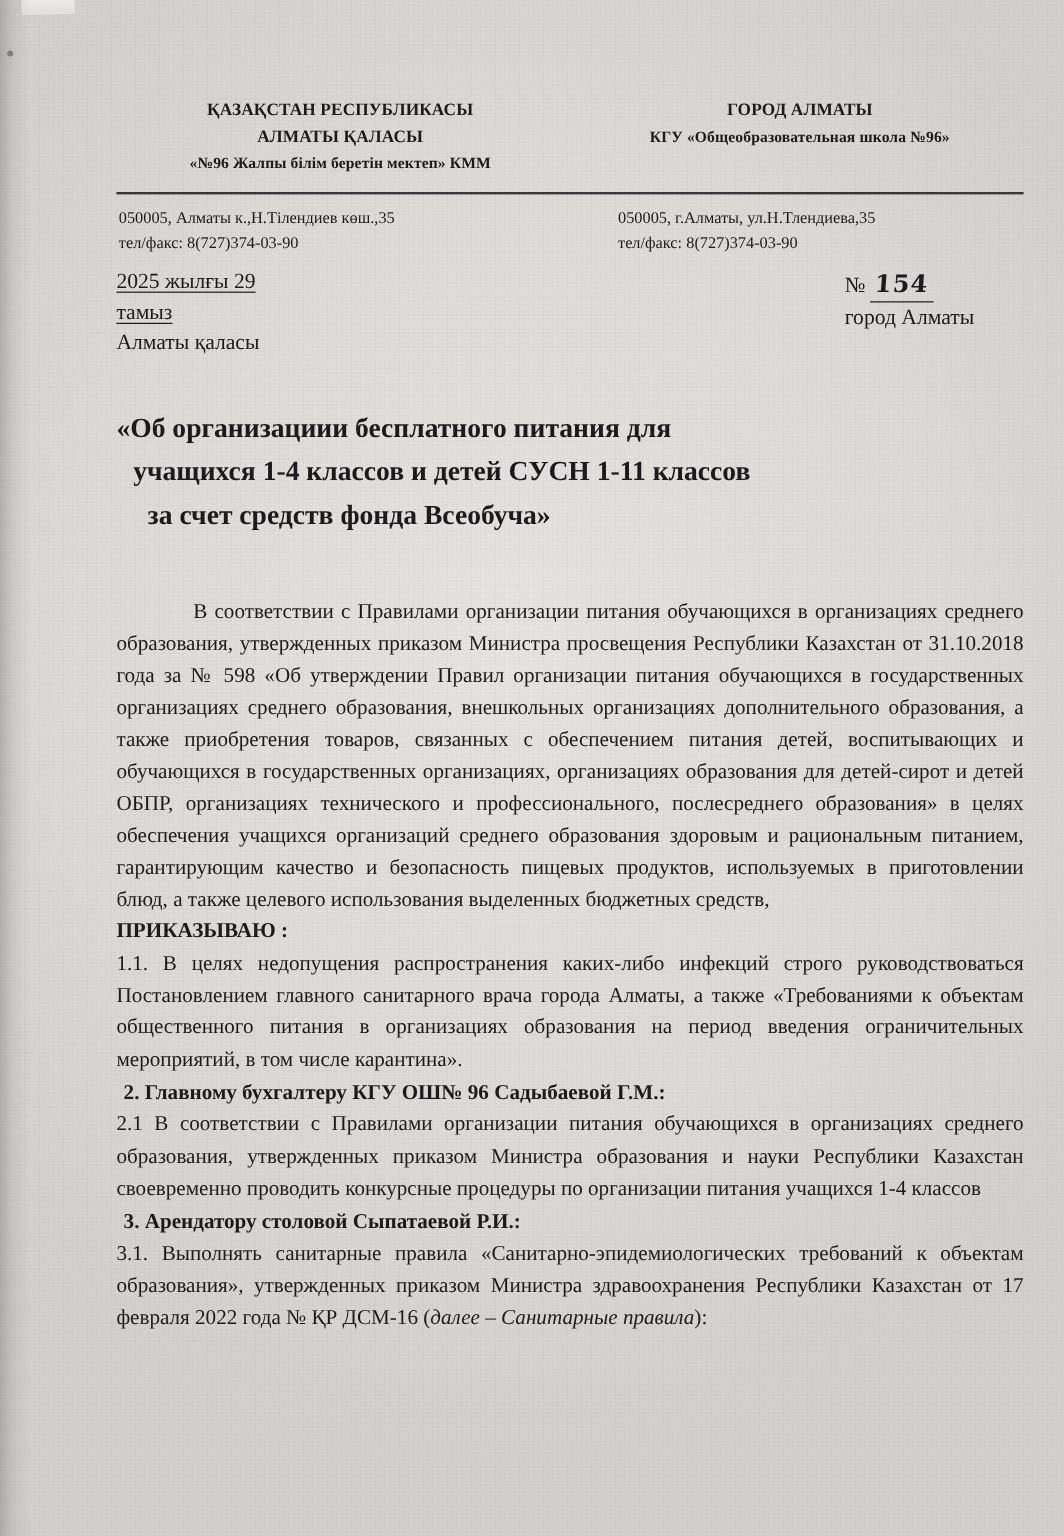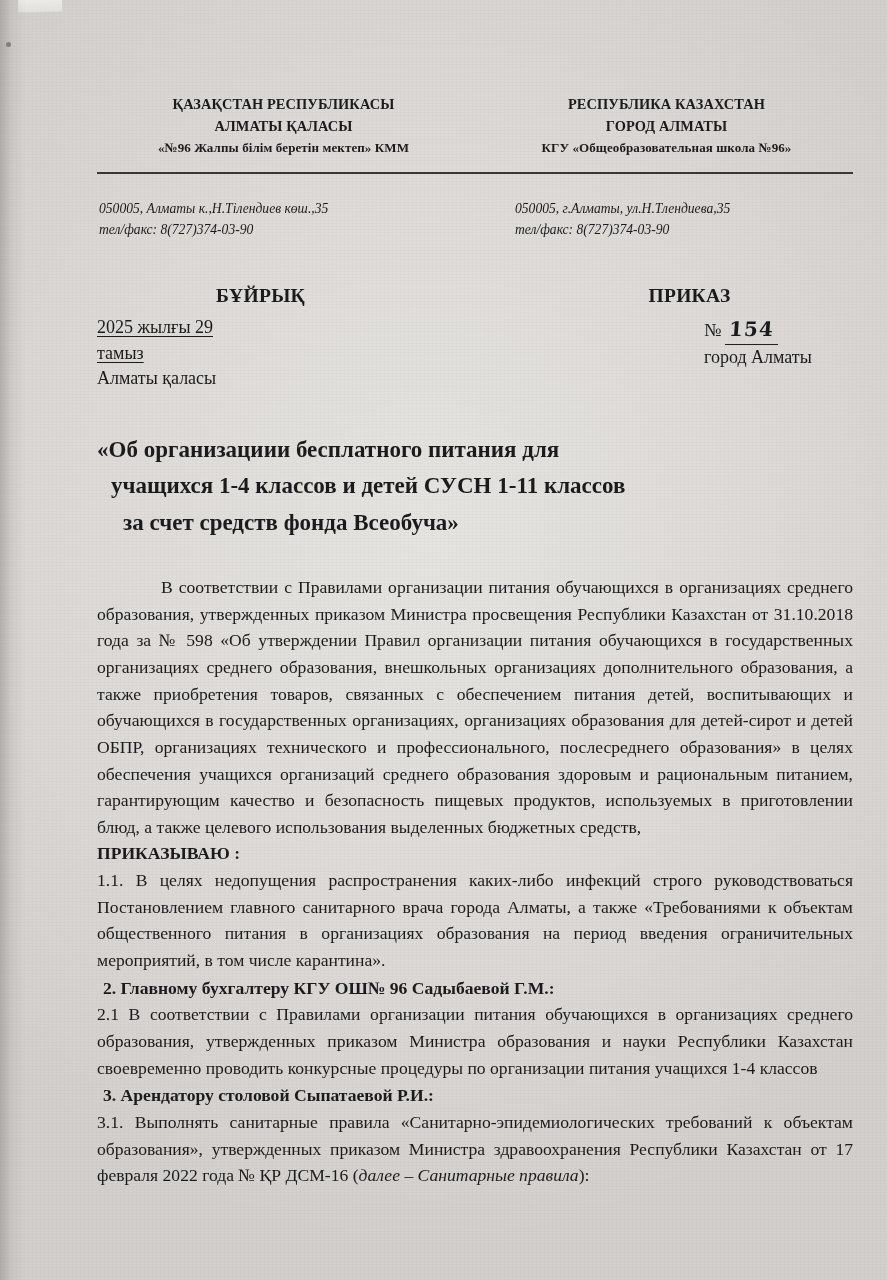--- a/index.html
+++ b/index.html
@@ -55,21 +55,21 @@
     left: 18px; top: -4px;
     width: 44px; height: 16px;
     background: linear-gradient(180deg, #f2f1ef 0%, #e4e2df 100%);
     transform: rotate(-1.6deg);
     opacity: .9;
   }
 
   .content {
     position: absolute;
     left: 97px;
-    top: 12px;
+    top: 0;
     width: 756px;
   }
 
   
   .letterhead {
     display: flex;
     padding-top: 82px;
   }
   .lh-col {
     flex: 1 1 50%;
@@ -85,22 +85,21 @@
 
   .rule {
     height: 0;
     border-top: 2.4px solid #2a2a2c;
     margin-top: 14px;
     opacity: .92;
   }
 
   .addresses {
     display: flex;
-    padding-top: 24px;
-    font-style: italic;
+    padding-top: 9px;
   }
   .addr-col {
     flex: 1 1 50%;
     font-size: 13.6px;
     line-height: 1.60;
   }
   .addr-col.kz { padding-left: 2px; }
   .addr-col.ru { padding-left: 78px; }
 
   
@@ -147,21 +146,21 @@
     margin-top: 40px;
     font-weight: bold;
     font-size: 23px;
     line-height: 1.60;
   }
   .subject .s2 { padding-left: 14px; display: block; }
   .subject .s3 { padding-left: 26px; display: block; }
 
   
   .body {
-    margin-top: 32px;
+    margin-top: 47px;
     font-size: 17.6px;
     line-height: 1.515;
     text-align: justify;
     text-justify: inter-word;
   }
   .body p { margin: 0; }
   .body p.indent { text-indent: 64px; }
   .cmd {
     font-weight: bold;
     display: block;
@@ -187,47 +186,38 @@
 
   <div class="content">
 
     <div class="letterhead">
       <div class="lh-col kz">
         <div class="lh-line">ҚАЗАҚСТАН РЕСПУБЛИКАСЫ</div>
         <div class="lh-line">АЛМАТЫ ҚАЛАСЫ</div>
         <div class="lh-line wide">«№96 Жалпы білім беретін мектеп» КММ</div>
       </div>
       <div class="lh-col ru">
-        <div class="lh-line">РЕСПУБЛИКА КАЗАХСТАН</div>
         <div class="lh-line">ГОРОД АЛМАТЫ</div>
         <div class="lh-line wide">КГУ «Общеобразовательная школа №96»</div>
       </div>
     </div>
 
     <div class="rule"></div>
 
     <div class="addresses">
       <div class="addr-col kz">
         <div>050005, Алматы к.,Н.Тілендиев көш.,35</div>
         <div>тел/факс: 8(727)374-03-90</div>
       </div>
       <div class="addr-col ru">
         <div>050005, г.Алматы,  ул.Н.Тлендиева,35</div>
         <div>тел/факс: 8(727)374-03-90</div>
       </div>
     </div>
 
-    <div class="order-heads">
-      <div class="oh-col kz">
-        <span class="oh-title">БҰЙРЫҚ</span>
-      </div>
-      <div class="oh-col ru">
-        <span class="oh-title">ПРИКАЗ</span>
-      </div>
-    </div>
 
     <div class="order-meta">
       <div class="om-col kz">
         <span class="om-date">2025 жылғы 29 тамыз</span>
         <span class="om-city">Алматы қаласы</span>
       </div>
       <div class="om-col ru">
         <span class="om-num"><span>№</span><span class="hw">154</span></span>
         <span class="om-city">город Алматы</span>
       </div>

